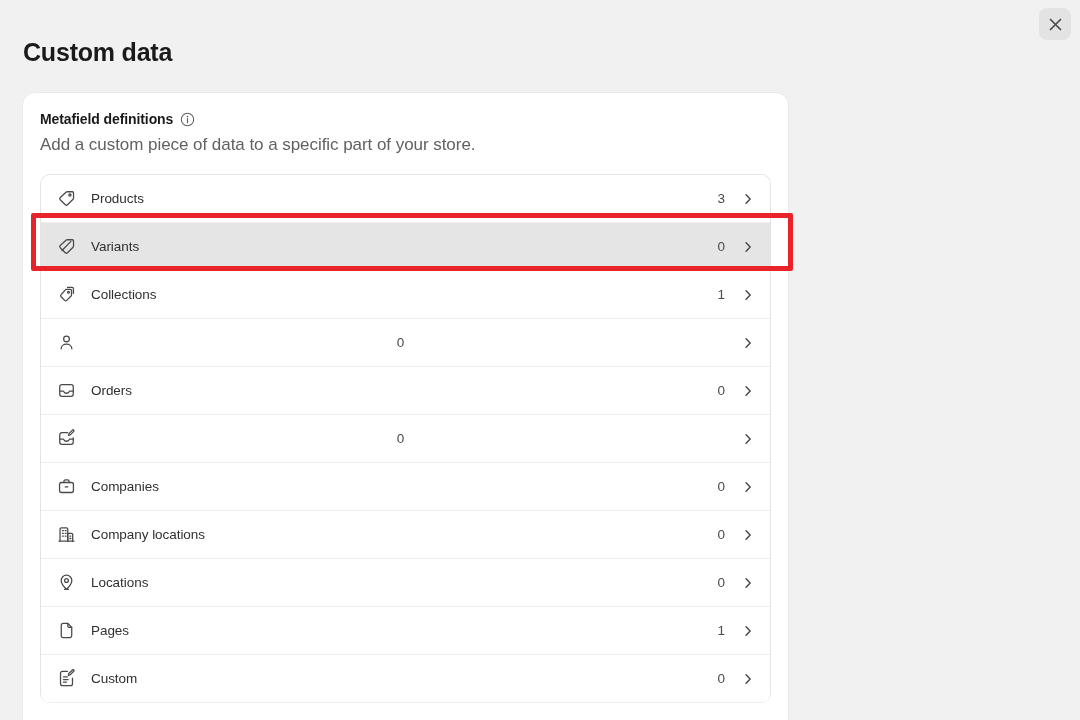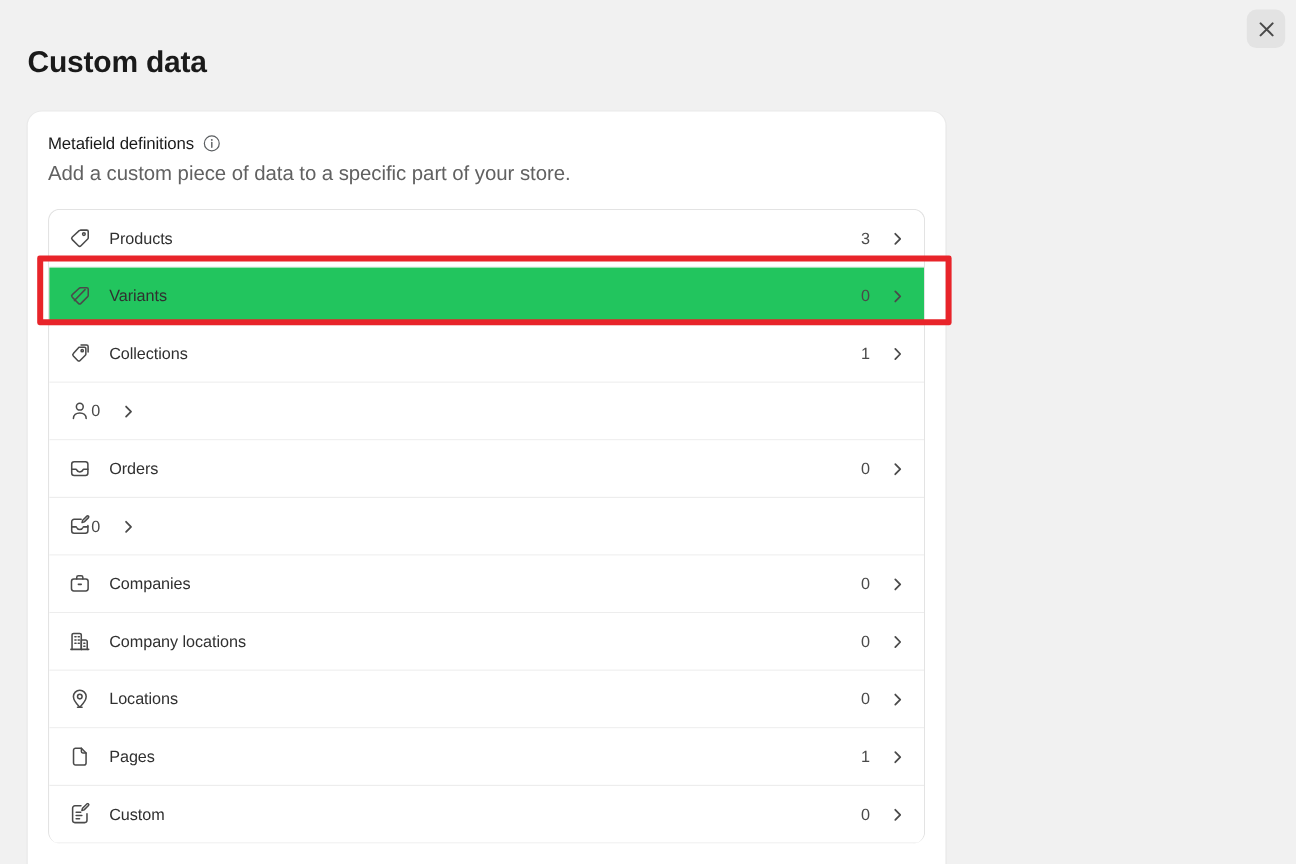--- a/index.html
+++ b/index.html
@@ -60,21 +60,21 @@
   .card-header {
     padding: 18px 16px 0 17px;
   }
   .card-title-row {
     display: flex;
     align-items: center;
     gap: 7px;
   }
   .card-title {
     font-size: 14px;
-    font-weight: normal;
+    font-weight: bold;
     color: #1a1a1a;
     letter-spacing: -0.1px;
   }
   .info-icon {
     display: flex;
     align-items: center;
   }
   .card-subtitle {
     margin-top: 8px;
     font-size: 17px;
@@ -94,23 +94,24 @@
   .list-row {
     display: flex;
     align-items: center;
     height: 48px;
     padding: 0 14px 0 15px;
     box-sizing: border-box;
     border-bottom: 1px solid #ededed;
     background: #ffffff;
     cursor: pointer;
     position: relative;
+    justify-content: space-between;
   }
   .list-row.selected {
-    background: #22c55e;
+    background: #e5e5e5;
   }
   .row-icon {
     width: 20px;
     height: 20px;
     flex: 0 0 20px;
     display: flex;
     align-items: center;
     justify-content: center;
     color: #4a4a4a;
   }

